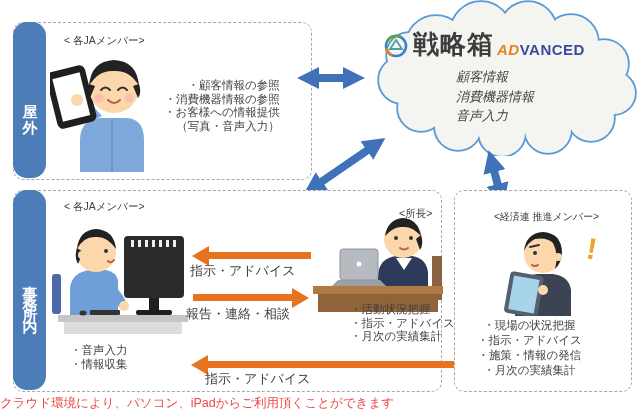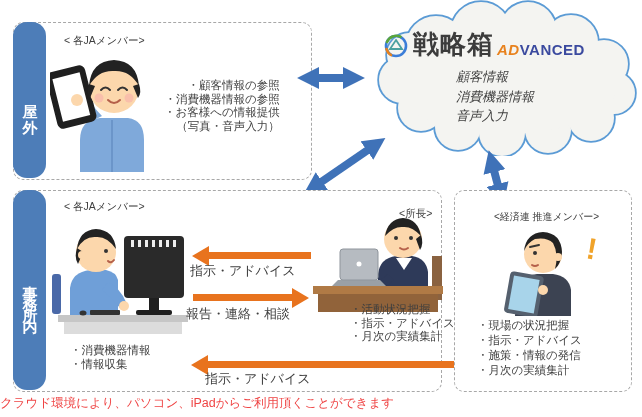--- a/index.html
+++ b/index.html
@@ -186,21 +186,21 @@
         <rect x="116" y="18" width="3" height="7"></rect>
         <rect x="123" y="18" width="3" height="7"></rect>
     </g>
     <rect x="99" y="76" width="10" height="14" fill="#1f1f1f"></rect>
     <rect x="86" y="88" width="36" height="5" rx="2" fill="#1f1f1f"></rect>
     <rect x="40" y="88" width="30" height="5" rx="1" fill="#333"></rect>
     <ellipse cx="33" cy="91" rx="3.5" ry="2.5" fill="#333"></ellipse>
   </svg>
 
   <div class="bullets" style="left:70px;top:343px;">
-    <div>・消費機器情報</div>
+    <div>・音声入力</div>
     <div>・情報収集</div>
   </div>
 
   <div class="role-label" style="left:399px;top:207px;">&lt;所長&gt;</div>
 
   <svg class="abs" style="left:308px;top:216px;" width="140" height="100" viewBox="0 0 140 100">
     <rect x="124" y="40" width="10" height="44" fill="#8a6240"></rect>
     <path d="M70,76 L70,58 Q72,42 88,40 L104,40 Q118,42 120,56 L120,76 Z" fill="#2e3a59"></path>
     <path d="M80,58 Q70,66 62,72 L68,80 Q78,72 86,64 Z" fill="#2e3a59"></path>
     <circle cx="66" cy="76" r="4.5" fill="#fcd7ac"></circle>
@@ -245,21 +245,21 @@
     </g>
     <circle cx="46" cy="66" r="5" fill="#fcd7ac"></circle>
     <circle cx="46" cy="30" r="19" fill="#fcd7ac"></circle>
     <path d="M27,27 Q29,9 46,8 Q64,9 65,28 Q64,40 58,45 Q62,30 56,19 Q50,13 38,15 Q30,19 27,27 Z" fill="#222222"></path>
     <circle cx="61" cy="33" r="4" fill="#fcd7ac"></circle>
     <circle cx="38" cy="29" r="2" fill="#333"></circle>
     <path d="M33,23 l9,-2" stroke="#333" stroke-width="2" stroke-linecap="round"></path>
     <path d="M35,41 q3,2 6,0" stroke="#b5604a" stroke-width="2" fill="none" stroke-linecap="round"></path>
   </svg>
 
-  <div class="bullets wide" style="left:477px;top:318px;">
+  <div class="bullets wide" style="left:477px;top:318px;text-align:center;">
     <div>・現場の状況把握</div>
     <div>・指示・アドバイス</div>
     <div>・施策・情報の発信</div>
     <div>・月次の実績集計</div>
   </div>
 
   <div class="caption">クラウド環境により、パソコン、iPadからご利用頂くことができます</div>
 
 </div>
 

